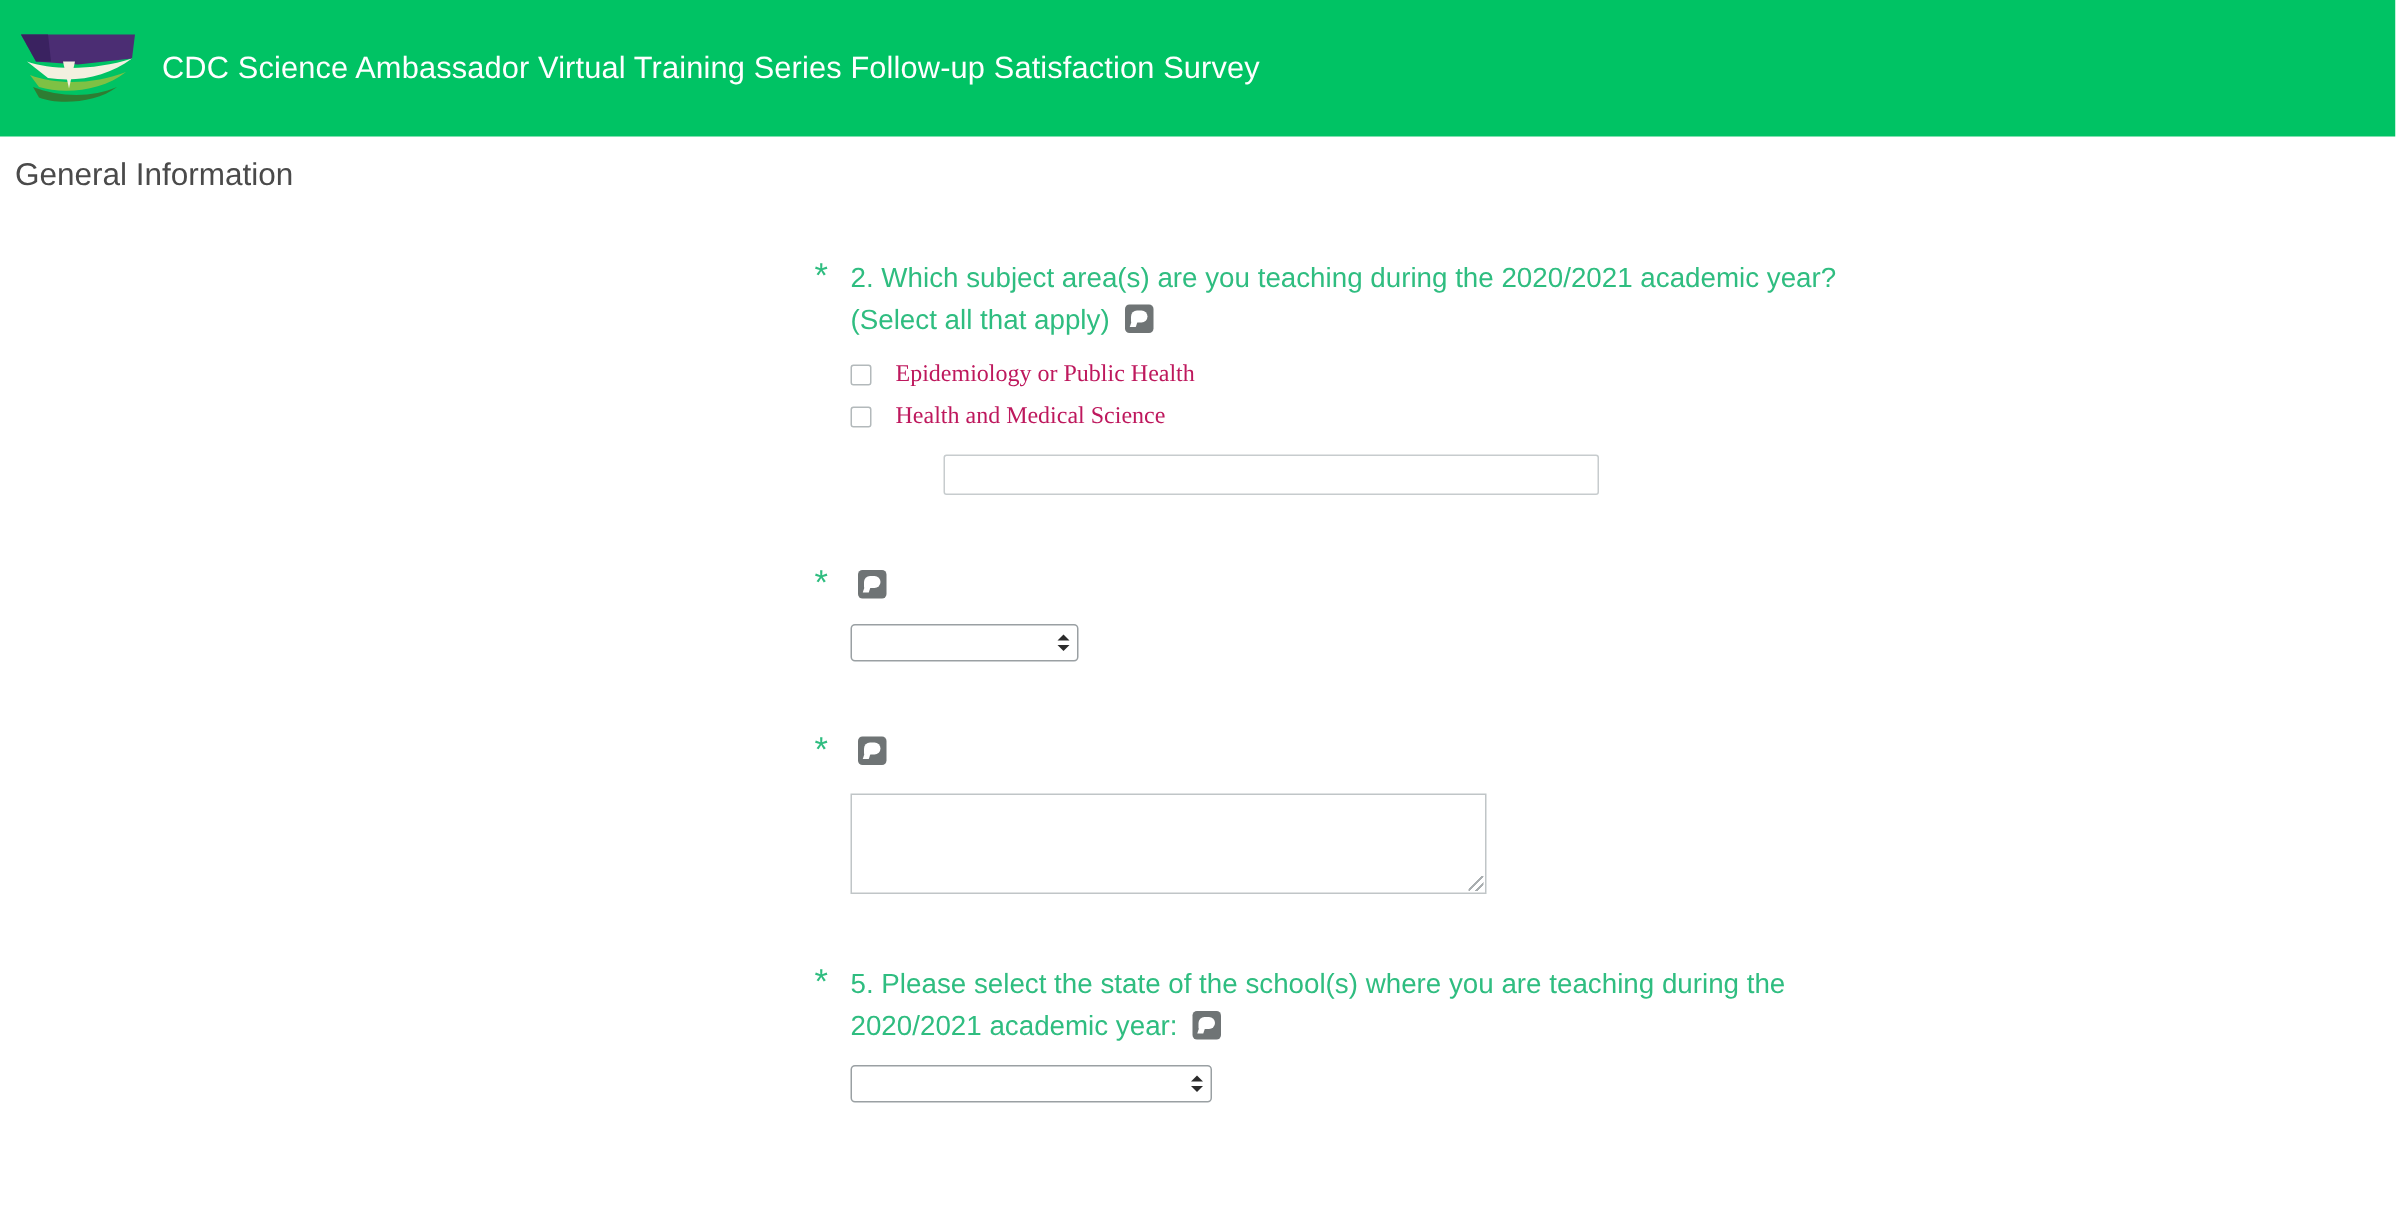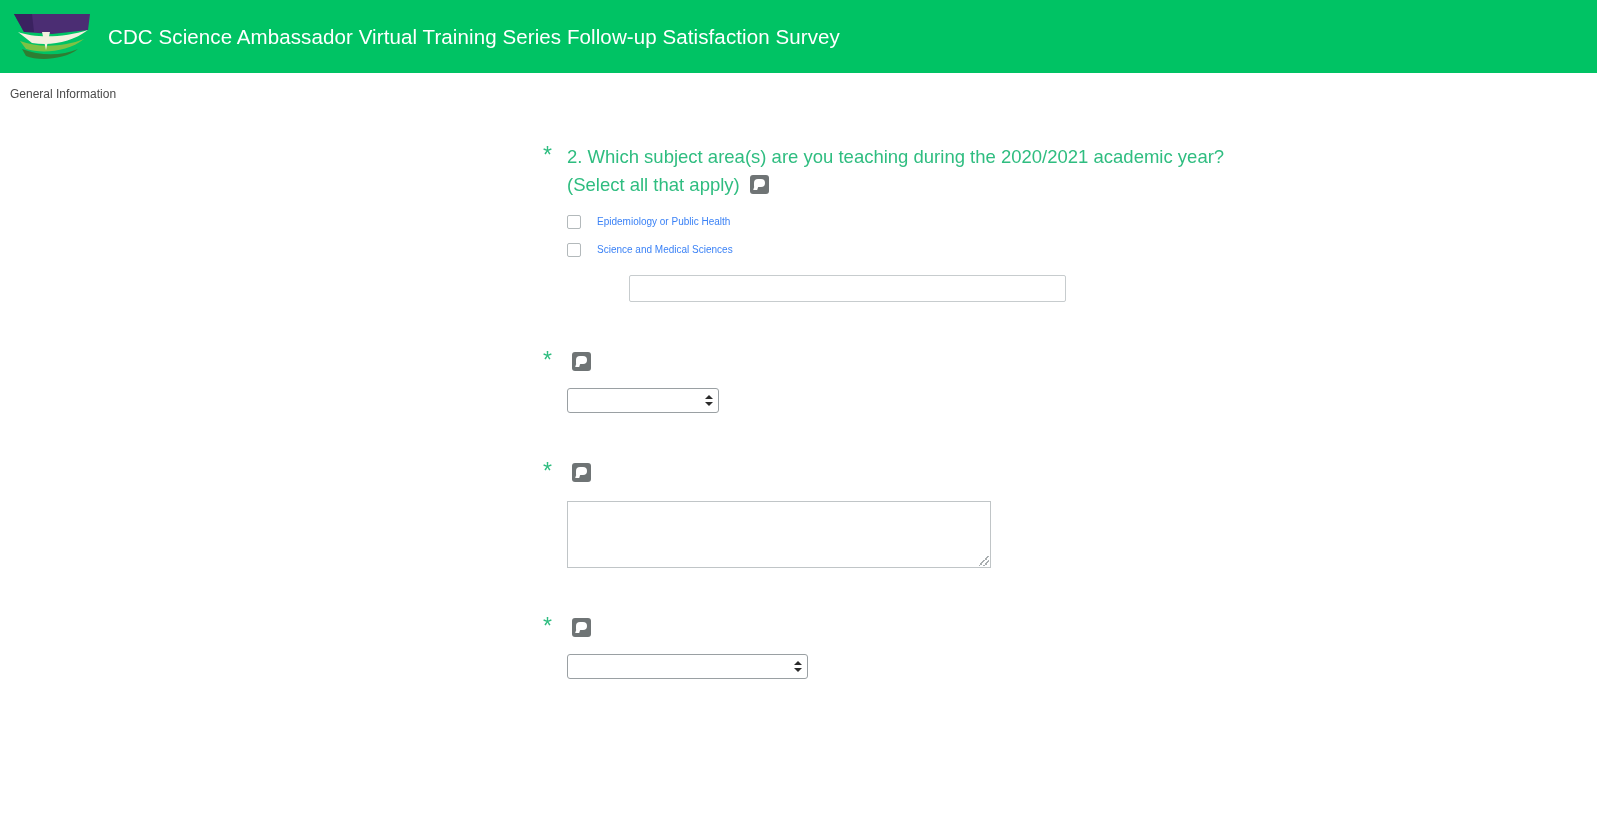--- a/index.html
+++ b/index.html
@@ -7,21 +7,21 @@
     margin: 0;
     padding: 0;
     width: 1597px;
     background: #ffffff;
     font-family: "Liberation Sans", sans-serif;
   }
   body { overflow-x: hidden; }
 
   
   .header {
-    height: 73px;
+    height: 91px;
     background: #00c364;
     display: flex;
     align-items: center;
     padding: 0 0 0 12px;
     position: relative;
   }
   .logo {
     width: 80px;
     height: 50px;
     position: relative;
@@ -33,21 +33,21 @@
     color: #ffffff;
     font-size: 20.5px;
     font-weight: 400;
     letter-spacing: 0.1px;
     white-space: nowrap;
   }
 
   
   .section-label {
     padding: 14px 0 0 10px;
-    font-size: 12px;
+    font-size: 21px;
     color: #4a4a4a;
     font-weight: 400;
   }
 
   
   .form-wrap {
     padding-top: 42px;
   }
   .q-block {
     margin-left: 545px;
@@ -117,24 +117,25 @@
   .cbox {
     width: 14px;
     height: 14px;
     border: 1px solid #b3b9bb;
     background: #fff;
     border-radius: 2px;
     flex: 0 0 auto;
     margin: 2px 16px 0 0;
   }
   .opt-label {
-    font-size: 10px;
+    font-size: 16px;
     line-height: 18px;
-    color: #3b82f6;
+    color: #be185d;
     max-width: 700px;
+    font-family: Liberation Serif, serif;
   }
 
   
   .text-input {
     margin-top: 6px;
     margin-left: 62px;
     width: 437px;
     height: 27px;
     border: 1px solid #c7ccce;
     background: #fff;
@@ -220,21 +221,21 @@
       <span>2. Which subject area(s) are you teaching during the 2020/2021 academic year? (Select all that apply)</span>
       <span class="tip-icon"></span>
     </div>
     <div class="options">
       <div class="opt-row">
         <span class="cbox"></span>
         <span class="opt-label">Epidemiology or Public Health</span>
       </div>
       <div class="opt-row">
         <span class="cbox"></span>
-        <span class="opt-label">Science and Medical Sciences</span>
+        <span class="opt-label">Health and Medical Science</span>
       </div>
       <input class="text-input" type="text" value="" style="">
     </div>
   </div>
 
   <div class="q-block">
     <div class="q-title">
       <span class="req-star">*</span>
       <span class="tip-icon"></span>
     </div>
@@ -250,20 +251,21 @@
     <div class="q-title">
       <span class="req-star">*</span>
       <span class="tip-icon"></span>
     </div>
     <div class="textarea-box"></div>
   </div>
 
   <div class="q-block">
     <div class="q-title">
       <span class="req-star">*</span>
+      <span>5. Please select the state of the school(s) where you are teaching during the 2020/2021 academic year:</span>
       <span class="tip-icon"></span>
     </div>
     <div class="select-box wide">
       <span class="select-arrows">
         <i class="up"></i>
           <i class="down"></i>
       </span>
     </div>
 
   </div>

